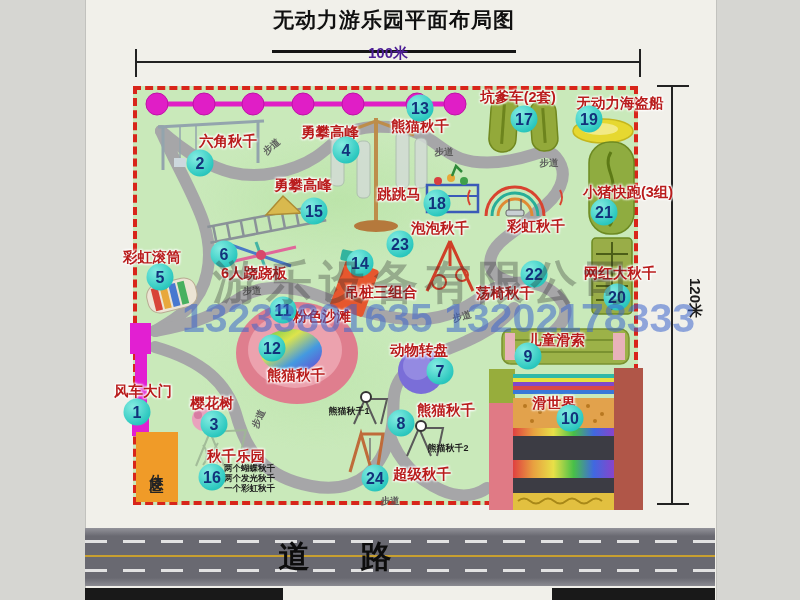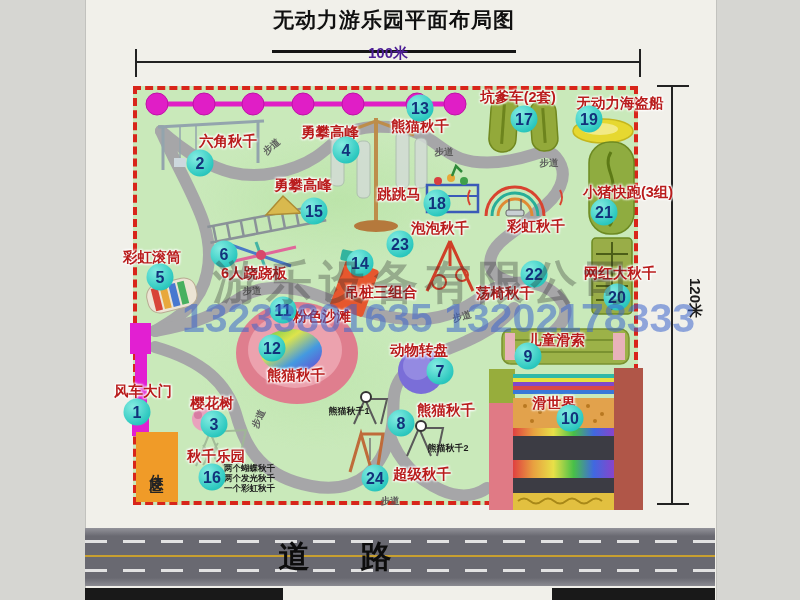--- a/index.html
+++ b/index.html
@@ -349,21 +349,21 @@
     <div class="map-label" style="left: 322px; top: 316px;">粉色沙滩</div>
     <div class="badge" style="left: 283px; top: 310px;">11</div>
     <div class="map-label" style="left: 296px; top: 375px;">熊猫秋千</div>
     <div class="badge" style="left: 272px; top: 348px;">12</div>
     <div class="map-label" style="left: 420px; top: 126px;">熊猫秋千</div>
     <div class="badge" style="left: 420px; top: 108px;">13</div>
     <div class="map-label" style="left: 381px; top: 292px;">吊桩三组合</div>
     <div class="badge" style="left: 360px; top: 263px;">14</div>
     <div class="map-label" style="left: 303px; top: 185px;">勇攀高峰</div>
     <div class="badge" style="left: 314px; top: 211px;">15</div>
-    <div class="map-label" style="left: 216px; top: 456px;">秋千乐园</div>
+    <div class="map-label" style="left: 236px; top: 456px;">秋千乐园</div>
     <div class="badge" style="left: 212px; top: 477px;">16</div>
     <div class="sub-label" style="left: 224px; top: 469px;">两个蝴蝶秋千</div>
     <div class="sub-label" style="left: 224px; top: 479px;">两个发光秋千</div>
     <div class="sub-label" style="left: 224px; top: 489px;">一个彩虹秋千</div>
     <div class="map-label" style="left: 518px; top: 97px;">坑爹车(2套)</div>
     <div class="badge" style="left: 524px; top: 119px;">17</div>
     <div class="map-label" style="left: 399px; top: 194px;">跳跳马</div>
     <div class="badge" style="left: 437px; top: 203px;">18</div>
     <div class="map-label" style="left: 620px; top: 103px;">无动力海盗船</div>
     <div class="badge" style="left: 589px; top: 119px;">19</div>

